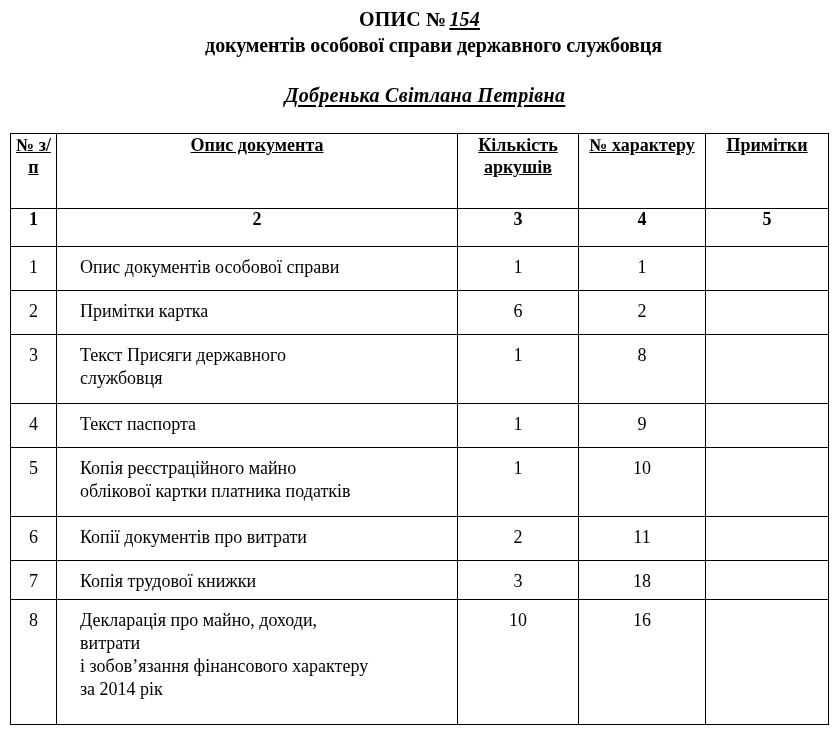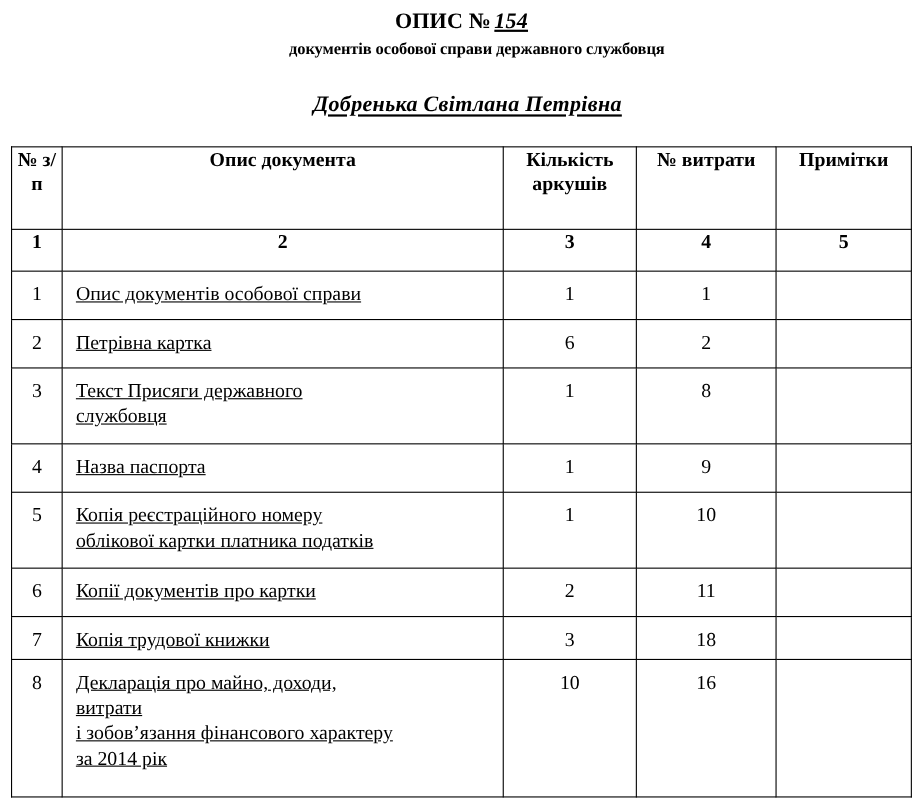--- a/index.html
+++ b/index.html
@@ -34,21 +34,21 @@
     letter-spacing: 0.2px;
   }
   .doc-number {
     font-style: italic;
     font-weight: bold;
     text-decoration: underline;
     text-underline-offset: 2px;
     padding-left: 3px;
   }
   .doc-subtitle {
-    font-size: 15px;
+    font-size: 20px;
     font-weight: bold;
     line-height: 26px;
     letter-spacing: -0.1px;
     padding-left: 28px;
   }
 
   .person-line {
     text-align: center;
     margin-top: 26px;
     font-size: 20px;
@@ -86,20 +86,21 @@
   col.c-notes { width: 123px; }
 
   
   .hdr td {
     text-align: center;
     font-weight: bold;
     font-size: 18px;
     line-height: 22px;
     height: 74px;
     vertical-align: middle;
+    text-decoration: underline;
   }
   .hdr .hdr-cell {
     display: block;
     padding: 0 3px;
   }
 
   
   .numrow td {
     text-align: center;
     font-weight: bold;
@@ -113,23 +114,22 @@
   .drow td {
     font-size: 18px;
     line-height: 23px;
   }
   .drow .cell-num {
     text-align: center;
     padding-top: 9px;
   }
   .drow .cell-name {
     text-align: left;
-    padding: 9px 6px 6px 12px;
+    padding: 9px 6px 6px 23px;
     white-space: pre-line;
-    text-decoration: underline;
   }
   .drow .cell-sheets,
   .drow .cell-page {
     text-align: center;
     padding-top: 9px;
   }
   .drow .cell-notes {
     text-align: center;
   }
 </style>
@@ -164,21 +164,21 @@
             </td>
           <td>
               <span class="hdr-cell">Опис документа</span>
             </td>
           <td>
               <span class="hdr-cell">Кількість
 аркушів</span>
             </td>
           <td>
               <span class="hdr-cell">№
-витрати</span>
+характеру</span>
             </td>
           <td>
               <span class="hdr-cell">Примітки</span>
             </td>
         </tr>
         <tr class="numrow">
           <td>1</td>
           <td>2</td>
           <td>3</td>
           <td>4</td>
@@ -186,51 +186,51 @@
         </tr>
       <tr class="drow" style="height: 44px;">
             <td class="cell-num">1</td>
             <td class="cell-name">Опис документів особової справи</td>
             <td class="cell-sheets">1</td>
             <td class="cell-page">1</td>
             <td class="cell-notes"></td>
           </tr>
           <tr class="drow" style="height: 44px;">
             <td class="cell-num">2</td>
-            <td class="cell-name">Петрівна картка</td>
+            <td class="cell-name">Примітки картка</td>
             <td class="cell-sheets">6</td>
             <td class="cell-page">2</td>
             <td class="cell-notes"></td>
           </tr>
           <tr class="drow" style="height: 69px;">
             <td class="cell-num">3</td>
             <td class="cell-name">Текст Присяги державного
 службовця</td>
             <td class="cell-sheets">1</td>
             <td class="cell-page">8</td>
             <td class="cell-notes"></td>
           </tr>
           <tr class="drow" style="height: 44px;">
             <td class="cell-num">4</td>
-            <td class="cell-name">Назва паспорта</td>
+            <td class="cell-name">Текст паспорта</td>
             <td class="cell-sheets">1</td>
             <td class="cell-page">9</td>
             <td class="cell-notes"></td>
           </tr>
           <tr class="drow" style="height: 69px;">
             <td class="cell-num">5</td>
-            <td class="cell-name">Копія реєстраційного номеру
+            <td class="cell-name">Копія реєстраційного майно
 облікової картки платника податків</td>
             <td class="cell-sheets">1</td>
             <td class="cell-page">10</td>
             <td class="cell-notes"></td>
           </tr>
           <tr class="drow" style="height: 44px;">
             <td class="cell-num">6</td>
-            <td class="cell-name">Копії документів про картки</td>
+            <td class="cell-name">Копії документів про витрати</td>
             <td class="cell-sheets">2</td>
             <td class="cell-page">11</td>
             <td class="cell-notes"></td>
           </tr>
           <tr class="drow" style="height: 39px;">
             <td class="cell-num">7</td>
             <td class="cell-name">Копія трудової книжки</td>
             <td class="cell-sheets">3</td>
             <td class="cell-page">18</td>
             <td class="cell-notes"></td>

